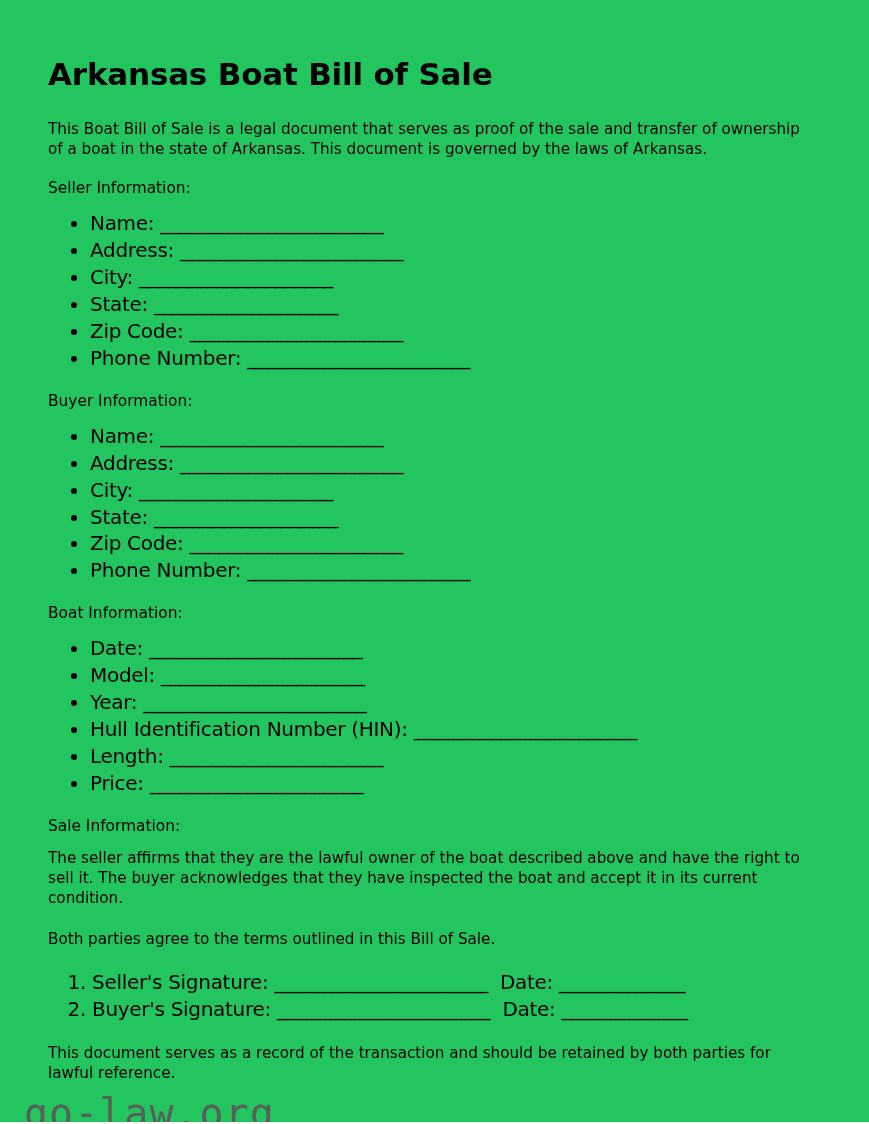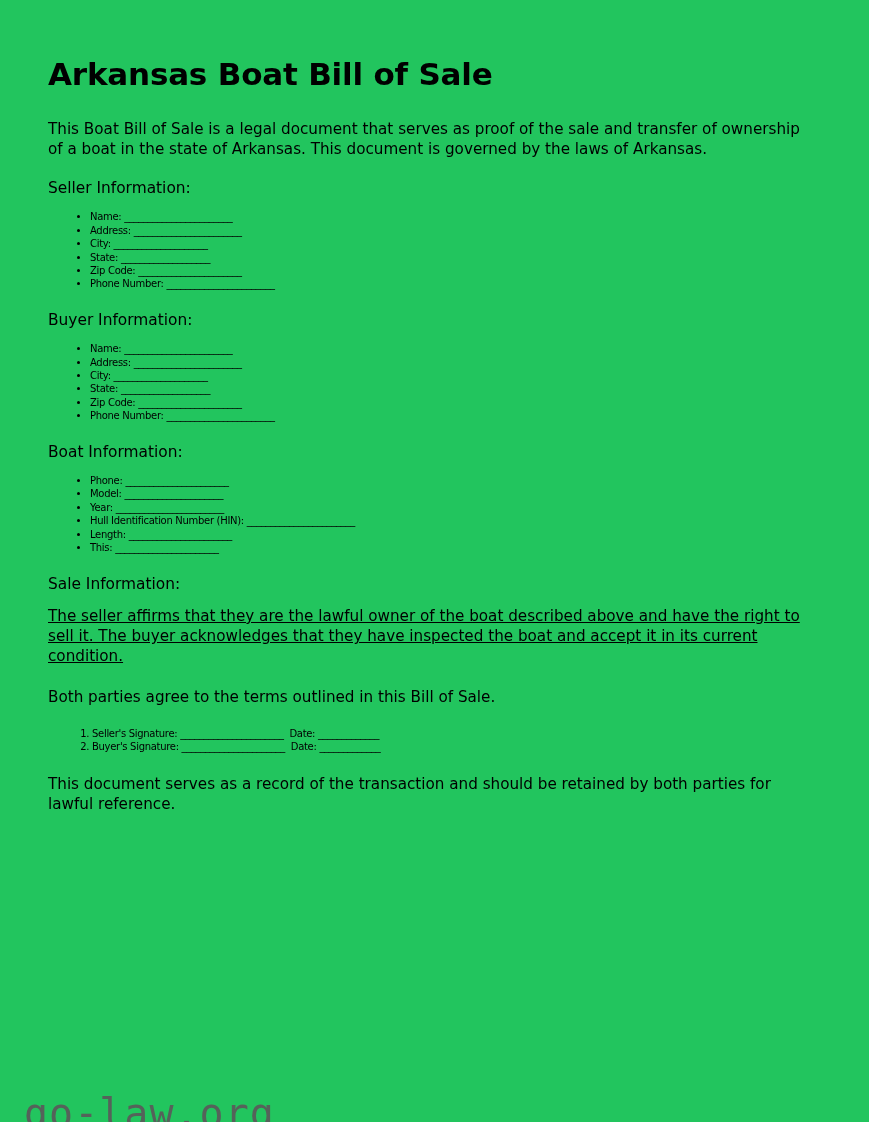--- a/index.html
+++ b/index.html
@@ -29,32 +29,31 @@
     line-height: 1.18;
   }
   p.para {
     font-size: 15.2px;
     line-height: 1.33;
     margin: 0 16px 20px 0;
     max-width: 775px;
   }
   p.para.wide {
     max-width: 790px;
-    text-decoration: underline;
   }
   h2.section {
     font-size: 15.4px;
     font-weight: normal;
     margin: 0 0 12px 0;
     line-height: 1.25;
   }
   ul.fields, ol.sig-list {
     margin: 0 0 20px 0;
     padding-left: 42px;
-    font-size: 10px;
+    font-size: 20px;
     line-height: 1.345;
   }
   ul.fields { list-style: disc; }
   ol.sig-list { list-style: decimal; padding-left: 44px; margin-top: 14px; }
   ul.fields li, ol.sig-list li {
     margin: 0;
     padding: 0;
     white-space: pre;
   }
   .blank {
@@ -97,26 +96,26 @@
     <li class="blank">Name: _______________________</li>
     <li class="blank">Address: _______________________</li>
     <li class="blank">City: ____________________</li>
     <li class="blank">State: ___________________</li>
     <li class="blank">Zip Code: ______________________</li>
     <li class="blank">Phone Number: _______________________</li>
   </ul>
 
   <h2 class="section">Boat Information:</h2>
   <ul class="fields">
-    <li class="blank">Phone: ______________________</li>
+    <li class="blank">Date: ______________________</li>
     <li class="blank">Model: _____________________</li>
     <li class="blank">Year: _______________________</li>
     <li class="blank">Hull Identification Number (HIN): _______________________</li>
     <li class="blank">Length: ______________________</li>
-    <li class="blank">This: ______________________</li>
+    <li class="blank">Price: ______________________</li>
   </ul>
 
   <h2 class="section">Sale Information:</h2>
 
   <p class="para wide">The seller affirms that they are the lawful owner of the boat described above and have the right to sell it. The buyer acknowledges that they have inspected the boat and accept it in its current condition.</p>
 
   <p class="para">Both parties agree to the terms outlined in this Bill of Sale.</p>
 
   <ol class="sig-list">
     <li class="blank">Seller's Signature: ______________________  Date: _____________</li>

